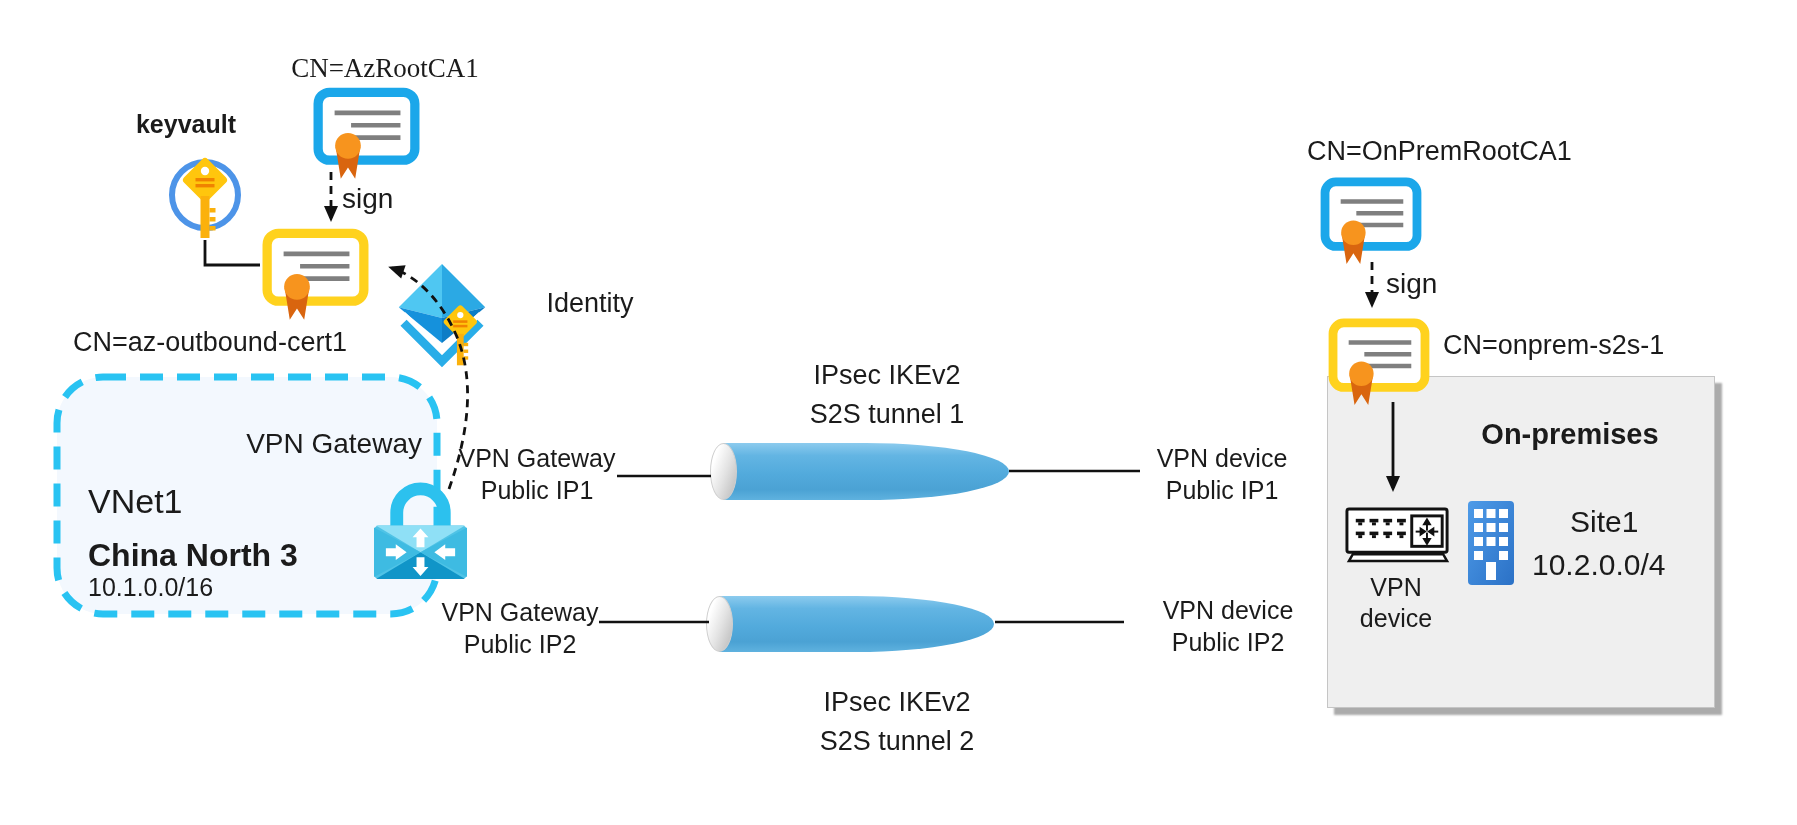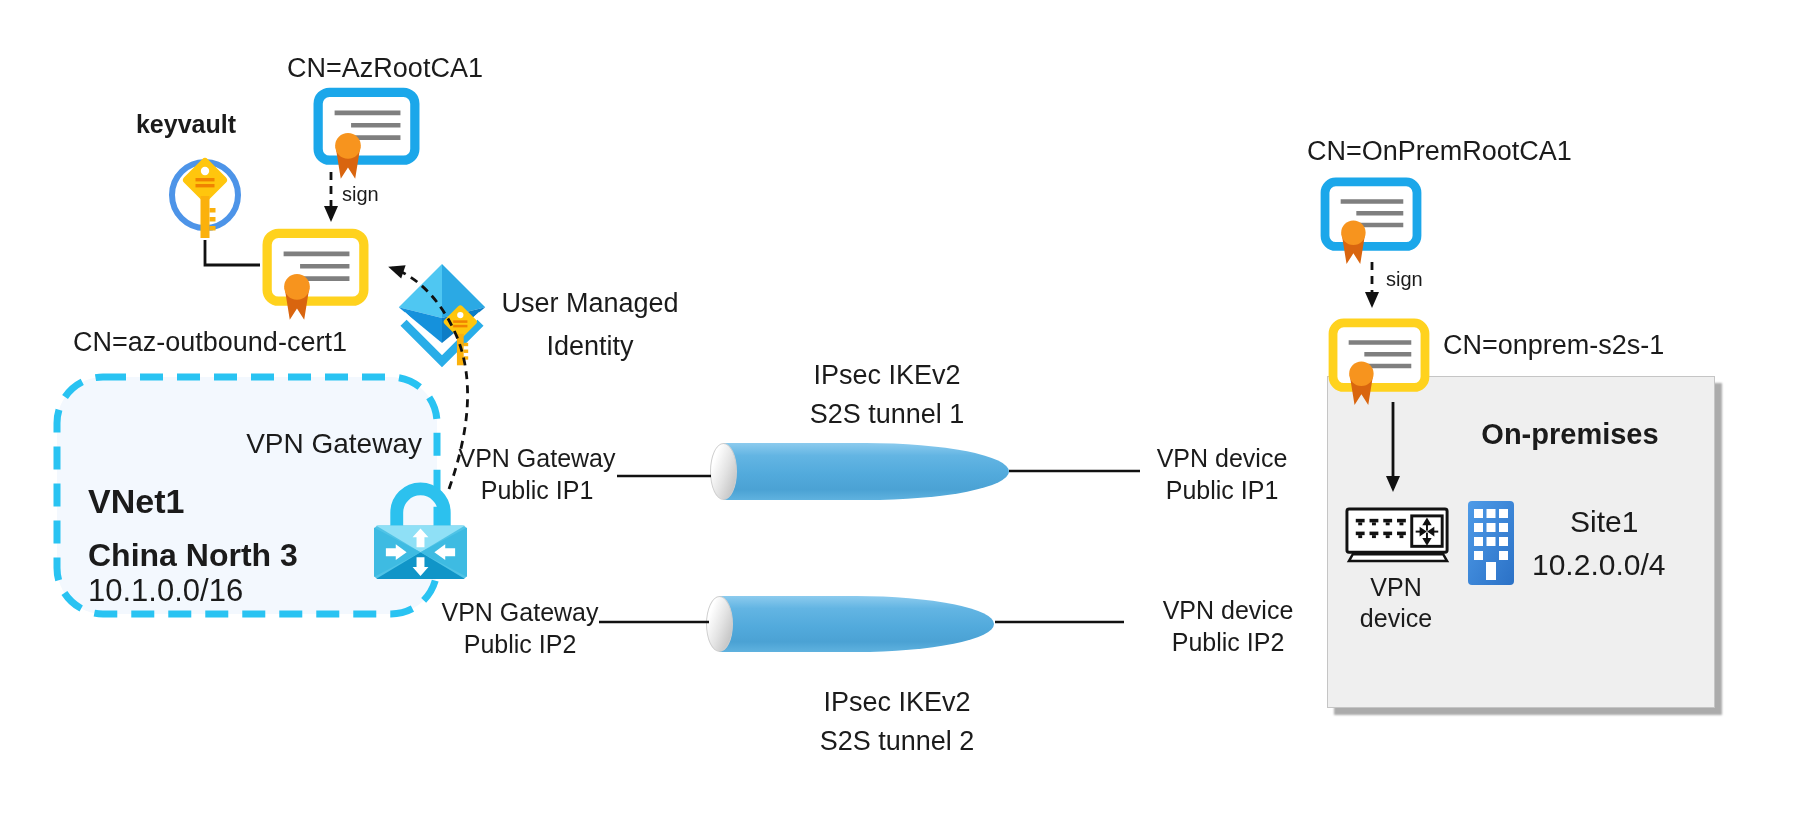--- a/index.html
+++ b/index.html
@@ -15,28 +15,28 @@
   
   .cert{position:absolute;z-index:3;}
   .cert .frame{fill:#fff;stroke-width:9;}
   .cert-blue .frame{stroke:#1BA7EA;}
   .cert-gold .frame{stroke:#FFD21E;}
   .cert .cl{stroke:#7f7f7f;stroke-width:4.5;}
   .cert .ribbon{fill:#D9650F;}
   .cert .seal{fill:#F7941E;}
 
   
-  .vnet-title{font-size:34px;font-weight:bold;text-align:center;}
+  .vnet-title{font-size:34px;font-weight:normal;text-align:center;}
   .vnet-region{font-size:32px;font-weight:bold;}
-  .vnet-cidr{font-size:31px;}
+  .vnet-cidr{font-size:25px;}
   .gw-label{font-size:28px;}
 
   
   .cn{font-size:27px;}
-  .sign{font-size:20px;}
+  .sign{font-size:28px;}
   .kv{font-size:25px;font-weight:bold;}
   .umi-label{font-size:27px;line-height:43px;}
   .endpoint{font-size:25px;line-height:32px;}
   .tun-title{font-size:27px;line-height:39px;}
   .onprem-title{font-size:29px;font-weight:bold;}
   .dev-label{font-size:25px;line-height:31px;}
   .site{font-size:30px;line-height:42px;}
 
   
   .tunnel{position:absolute;z-index:2;}
@@ -58,21 +58,21 @@
 <body>
 
 <div id="canvas">
 
   <svg class="abs z1" style="left:53px;top:373px;" width="388" height="245" viewBox="0 0 388 245">
     <rect x="4" y="4" width="380" height="237" rx="46" fill="#F3F8FE" stroke="#29C3F2" stroke-width="7" stroke-dasharray="23 14"></rect>
   </svg>
 
   <div class="graybox"></div>
 
-  <div class="txt cn ctr" style="left:280px;top:53px;width:210px;">CN=AzRootCA1</div>
+  <div class="txt cn ctr" style="left:280px;top:53px;width:210px;font-family:Liberation Serif, serif;">CN=AzRootCA1</div>
 
   <svg class="cert cert-blue" style="left:313px;top:87px;" width="107" height="95" viewBox="0 0 104 92">
     <rect class="frame" x="5" y="5" width="94" height="66" rx="11"></rect>
     <line class="cl" x1="21" y1="25" x2="85" y2="25"></line>
     <line class="cl" x1="37" y1="37" x2="85" y2="37"></line>
     <line class="cl" x1="37" y1="49" x2="85" y2="49"></line>
     <path class="ribbon" d="M22 58 L27 89 L34 78 L41 89 L46 58 Z"></path>
     <circle class="seal" cx="34" cy="57" r="12.5"></circle>
   </svg>
 
@@ -118,21 +118,20 @@
       <rect x="8.5" y="16" width="19" height="3.4" fill="#F08300"></rect>
       <rect x="8.5" y="22" width="19" height="3.4" fill="#F08300"></rect>
       <rect x="13.5" y="34" width="9" height="42" fill="#FBB10C"></rect>
       <rect x="22.5" y="46" width="6" height="4.5" fill="#FBB10C"></rect>
       <rect x="22.5" y="55" width="6" height="4.5" fill="#FBB10C"></rect>
       <rect x="22.5" y="64" width="6" height="4.5" fill="#FBB10C"></rect>
     </g>
   </svg>
 
   <div class="txt umi-label ctr" style="left:470px;top:282px;width:240px;">
-    <div>User Managed</div>
     <div>Identity</div>
   </div>
 
   <div class="txt gw-label" style="left:200px;top:428px;width:222px;text-align:right;">VPN Gateway</div>
   <div class="txt vnet-title" style="left:88px;top:482px;">VNet1</div>
   <div class="txt vnet-region" style="left:88px;top:537px;">China North 3</div>
   <div class="txt vnet-cidr" style="left:88px;top:573px;">10.1.0.0/16</div>
 
   <svg class="icon" style="left:374px;top:468px;" width="93" height="113" viewBox="0 0 94 114">
     <path d="M23 62 V45 a24 24 0 0 1 48 0 V62" fill="none" stroke="#2CC1EE" stroke-width="13"></path>

